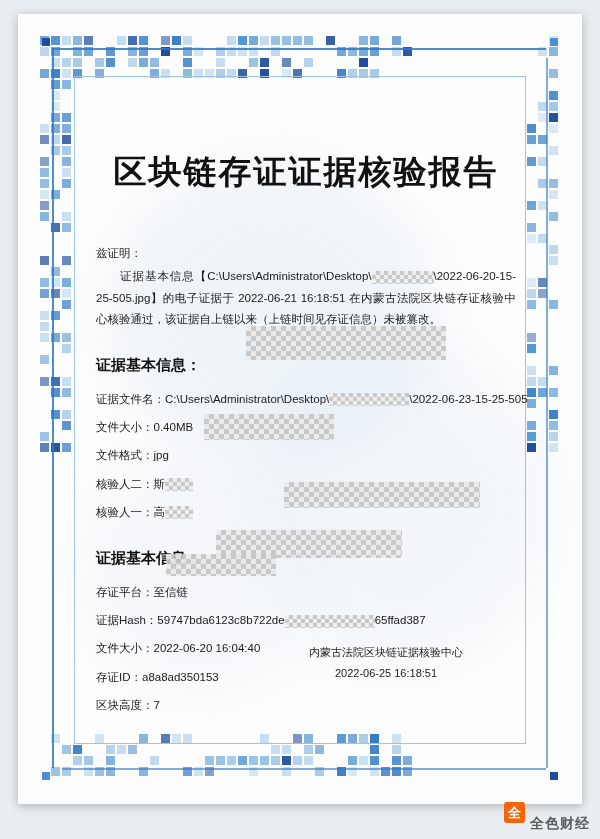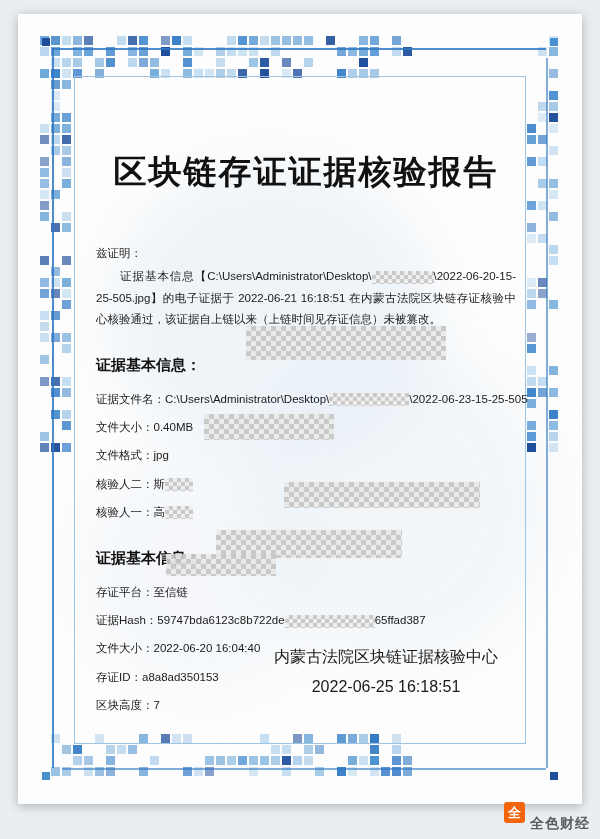--- a/index.html
+++ b/index.html
@@ -60,21 +60,21 @@
   .mask-lg{
     position:absolute;
     background-image:
       linear-gradient(45deg,#c6c6c6 25%,transparent 25%,transparent 75%,#c6c6c6 75%),
       linear-gradient(45deg,#c6c6c6 25%,transparent 25%,transparent 75%,#c6c6c6 75%);
     background-size:10px 10px;background-position:0 0,5px 5px;
     background-color:#eaeaea;opacity:.92;
   }
   #footer{
     position:absolute;right:0;top:528px;width:260px;text-align:center;
-    font-size:16px;color:#1a1a1a;line-height:1.9;
+    font-size:11px;color:#1a1a1a;line-height:1.9;
   }
   
   #brand{
     position:absolute;right:10px;bottom:6px;display:flex;align-items:center;gap:5px;
   }
   #brand .logo{
     width:21px;height:21px;background:#f2650a;border-radius:3px;
     display:flex;align-items:center;justify-content:center;
     color:#fff;font-size:13px;font-weight:bold;font-family:"DejaVu Sans",sans-serif;
   }

